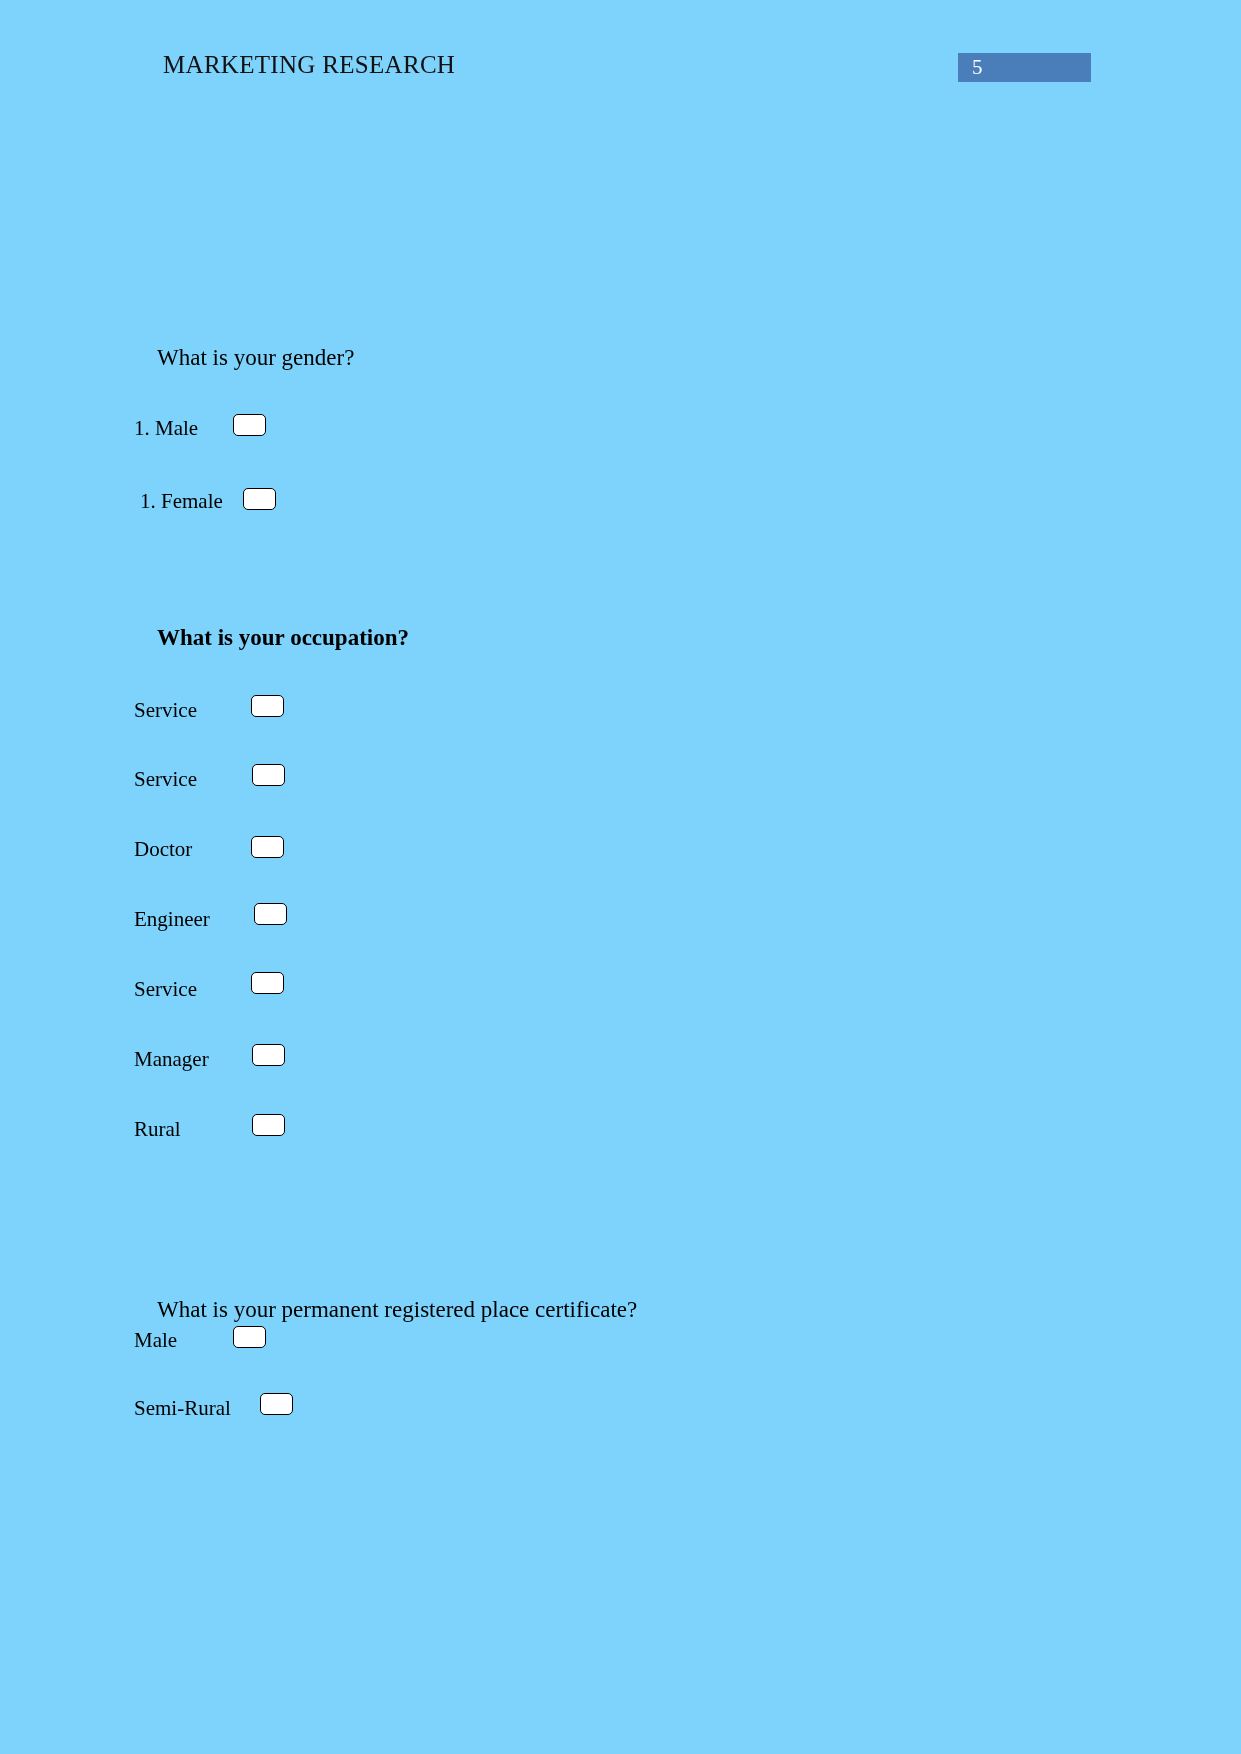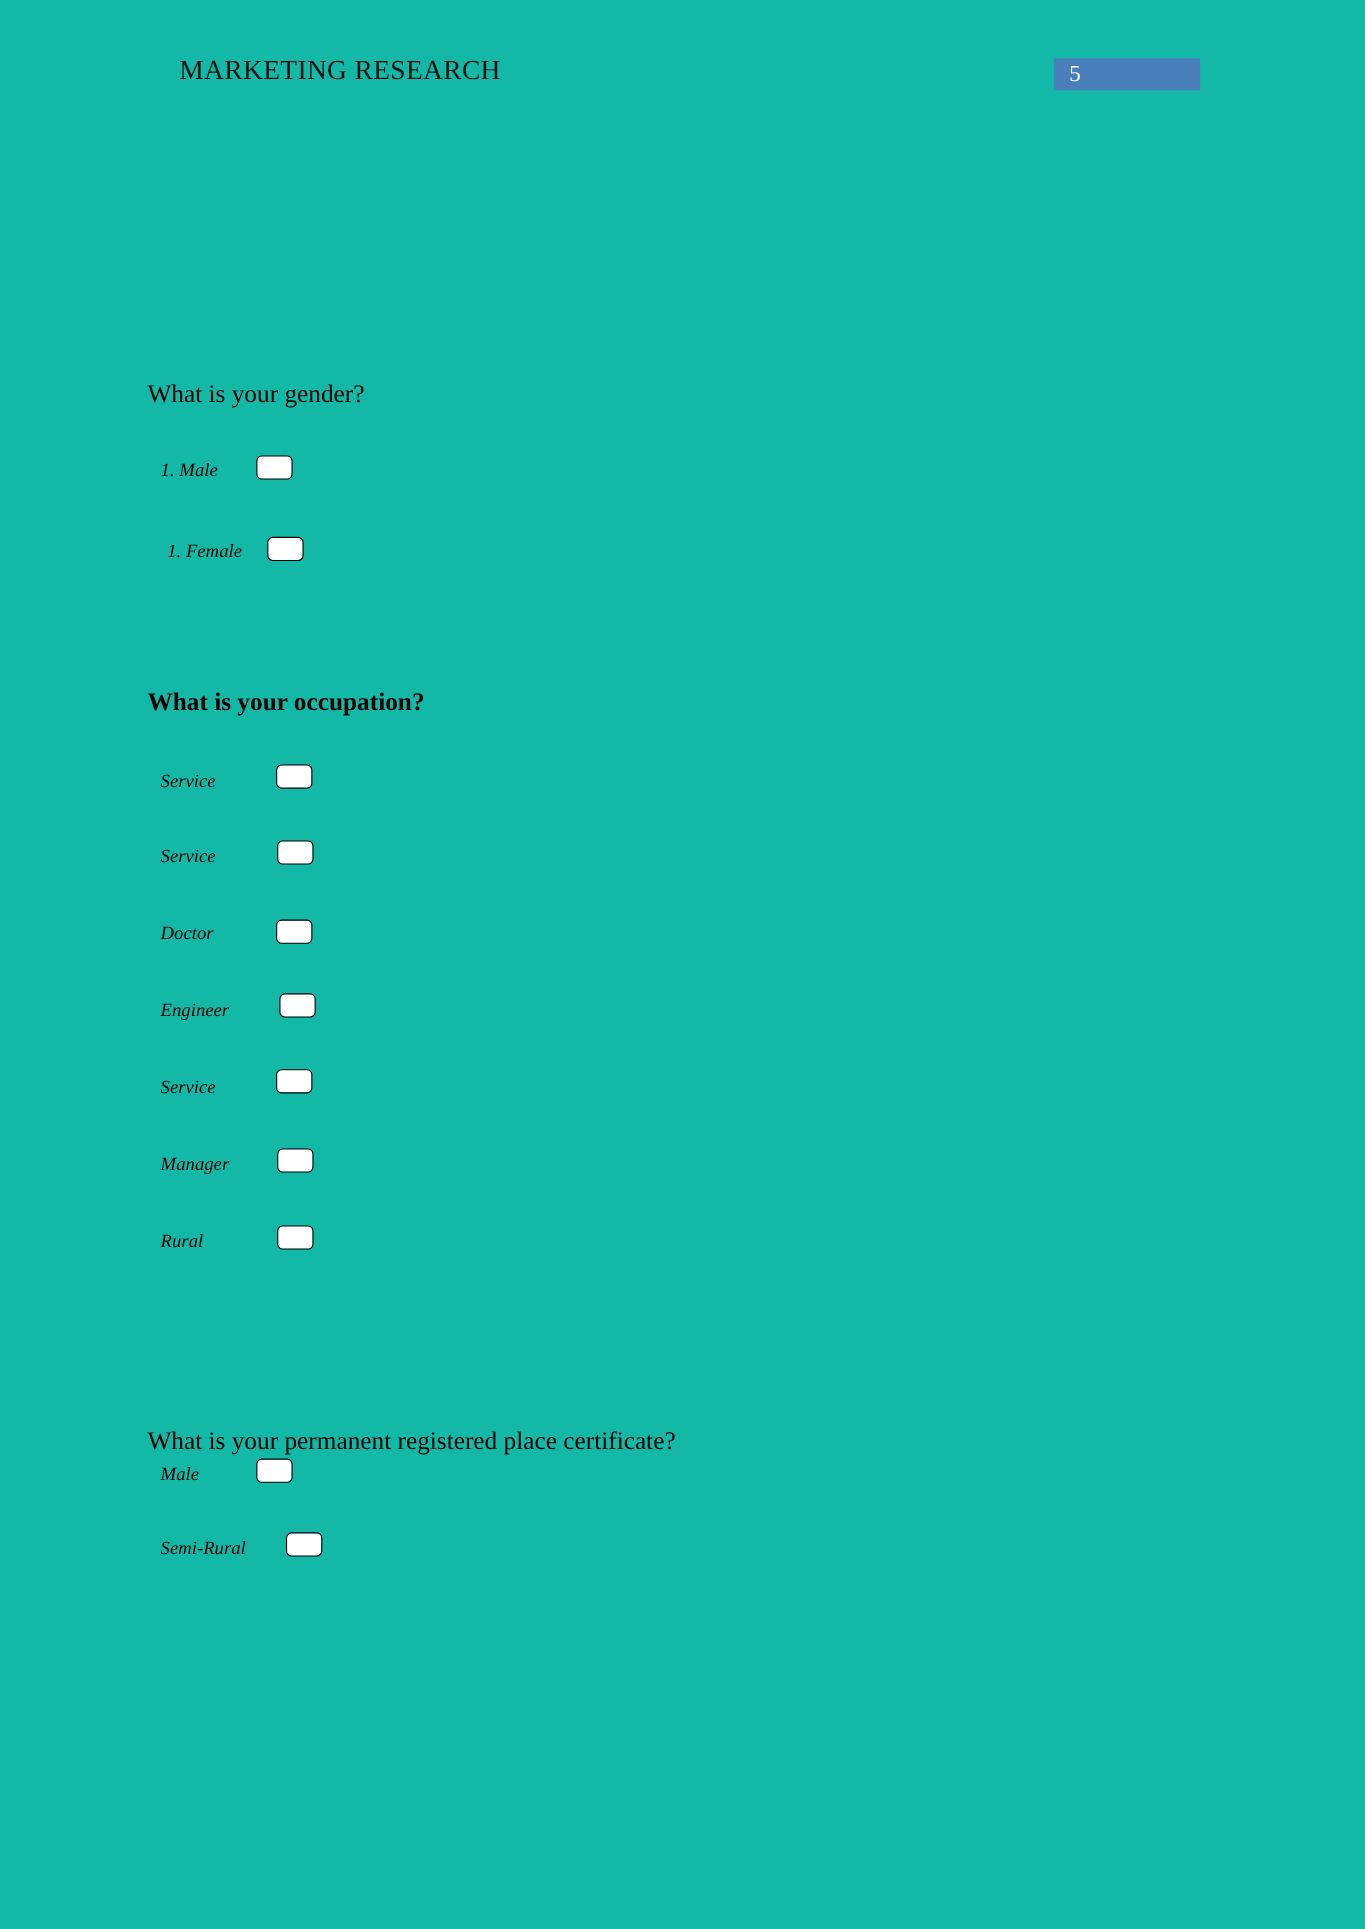--- a/index.html
+++ b/index.html
@@ -12,21 +12,21 @@
     height: 1754px;
     position: relative;
     font-family: "Liberation Serif", "DejaVu Serif", serif;
     color: #000000;
     overflow: hidden;
   }
 
   .page {
     position: absolute;
     inset: 0;
-    background: #14b8a6;
+    background: #7dd3fc;
     text-align: center;
   }
 
   
   .header {
     position: absolute;
     top: 48px;
     left: 0;
     width: 100%;
     height: 42px;
@@ -57,35 +57,35 @@
     font-size: 21px;
     color: #ffffff;
   }
 
   .question {
     position: absolute;
     font-size: 23px;
     line-height: 30px;
     white-space: nowrap;
     color: #000000;
+    margin-left: 23px;
   }
 
   .option-row {
     position: absolute;
     white-space: nowrap;
   }
   .option-label {
     position: absolute;
-    left: 12px;
+    left: 0;
     top: 0;
-    font-size: 17px;
+    font-size: 21px;
     line-height: 30px;
     white-space: nowrap;
     color: #000000;
-    font-style: italic;
   }
   .checkbox {
     position: absolute;
     width: 33px;
     height: 22px;
     border: 1.6px solid #000000;
     border-radius: 5px;
     background: #ffffff;
     box-sizing: border-box;
   }

